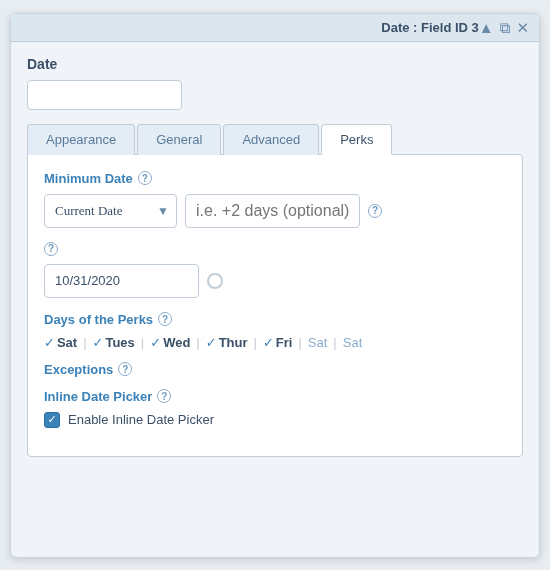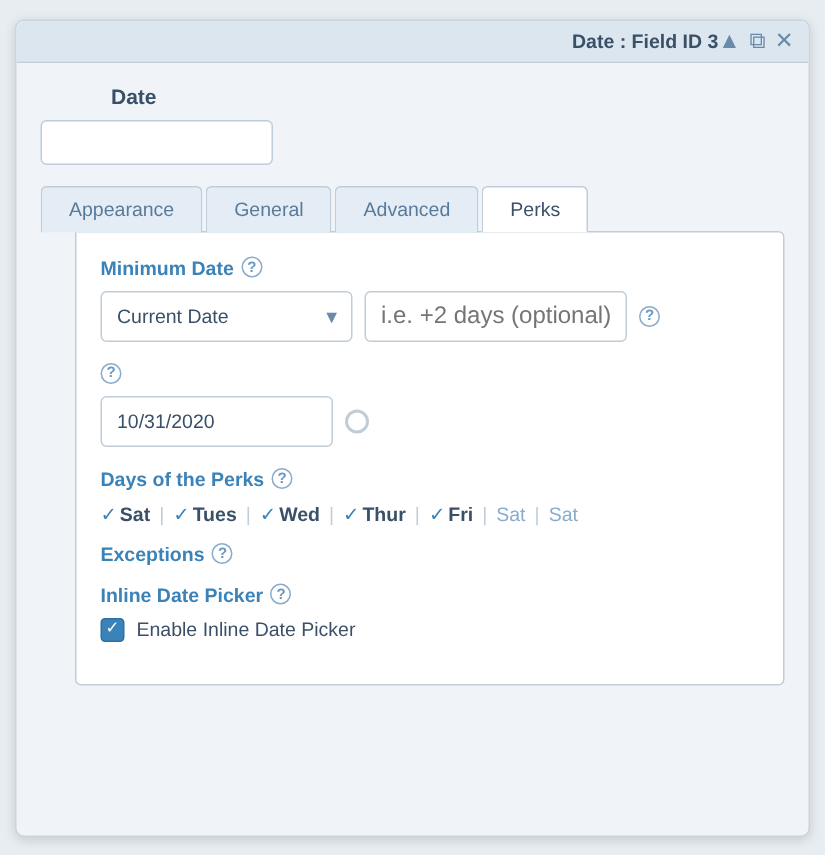--- a/index.html
+++ b/index.html
@@ -47,21 +47,20 @@
       line-height: 1;
     }
     .window-body {
       padding: 14px 16px 14px 16px;
     }
     .field-label {
       font-size: 14px;
       font-weight: 600;
       color: #3a5068;
       margin-bottom: 8px;
-      margin-left: 47px;
     }
     .date-preview-input {
       border: 1px solid #c0cdd8;
       border-radius: 4px;
       background: #fff;
       height: 30px;
       width: 155px;
       margin-bottom: 14px;
     }
     .tabs {
@@ -88,21 +87,20 @@
       font-weight: 500;
       position: relative;
       z-index: 1;
     }
     .tab-content {
       background: #fff;
       border: 1px solid #c0cdd8;
       border-radius: 0 4px 4px 4px;
       padding: 16px;
       margin-top: -1px;
-      margin-left: 23px;
     }
     .section-title {
       font-size: 13px;
       font-weight: 600;
       color: #3b82b8;
       margin-bottom: 8px;
       display: flex;
       align-items: center;
       gap: 5px;
     }
@@ -132,22 +130,23 @@
     .select-input {
       border: 1px solid #c0cdd8;
       border-radius: 4px;
       background: #fff;
       padding: 5px 12px 5px 10px;
       font-size: 13px;
       color: #3a5068;
       appearance: none;
       -webkit-appearance: none;
       cursor: pointer;
-      width: 168px;
+      width: 133px;
       height: 34px;
+      font-family: Liberation Serif, serif;
     }
     .select-arrow {
       position: absolute;
       right: 8px;
       top: 50%;
       transform: translateY(-50%);
       pointer-events: none;
       font-size: 12px;
       color: #6a8aaa;
     }

